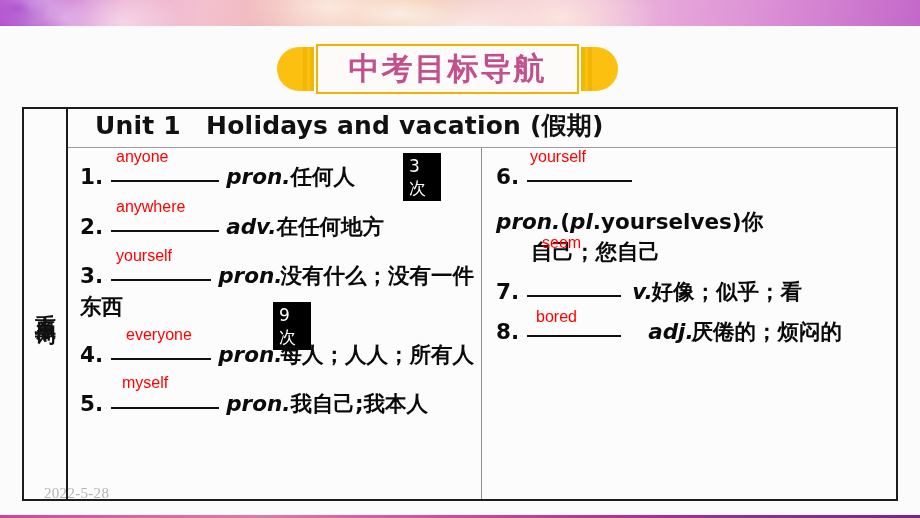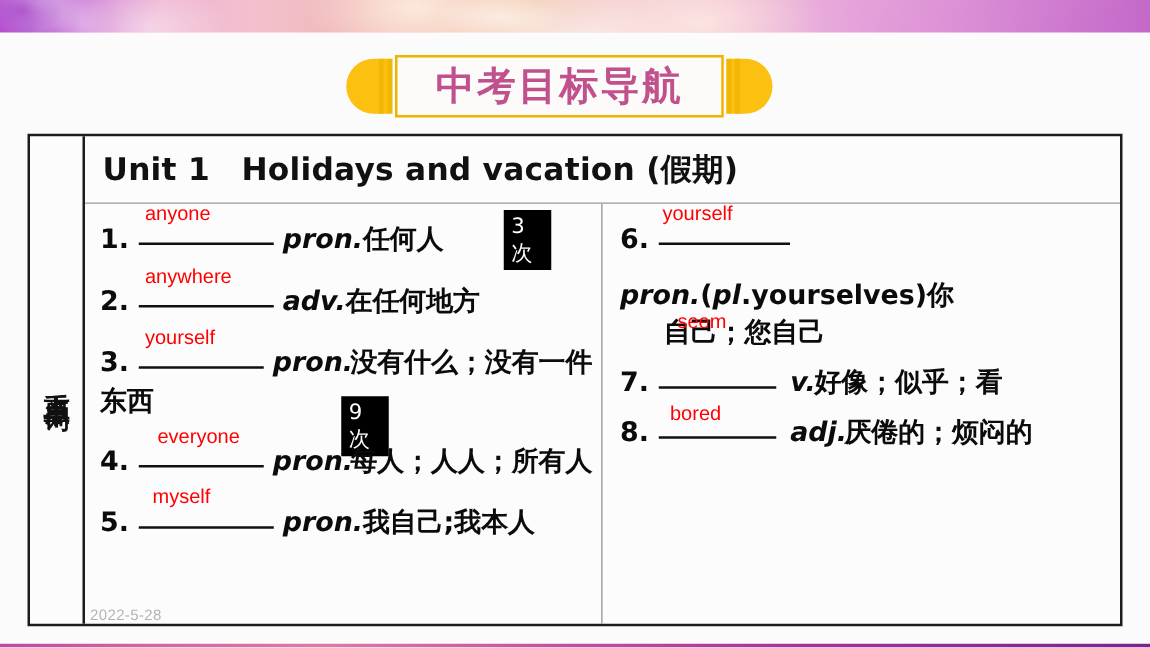--- a/index.html
+++ b/index.html
@@ -123,25 +123,24 @@
 
   #table-body {
     flex: 1;
     display: flex;
     flex-direction: column;
     min-width: 0;
   }
 
   
   #unit-row {
-    height: 54px;
+    height: 39px;
     border-bottom: 1px solid #9a9a9a;
     display: flex;
-    align-items: center;
-    padding-left: 14px;
+    padding-left: 27px;
     flex-shrink: 0;
   }
   #unit-title {
     font-size: 25px;
     font-weight: bold;
     color: #111;
     letter-spacing: .2px;
     font-family: "DejaVu Sans", sans-serif;
     white-space: nowrap;
   }
@@ -202,24 +201,24 @@
     text-align: left;
     padding: 2px 0 0 6px;
     font-family: "DejaVu Sans", sans-serif;
   }
   .count-badge .n { display: block; }
   .count-badge .ci { display: block; }
 
   
   #date-watermark {
     position: absolute;
-    left: 72px; top: 485px;
-    font-size: 12px;
+    left: 44px; top: 485px;
+    font-size: 15px;
     color: #b6b1b6;
-    font-family: Liberation Sans, sans-serif;
+    font-family: Liberation Serif, serif;
     letter-spacing: .3px;
   }
 
   
   #bottom-rule {
     position: absolute;
     left: 0; bottom: 0;
     width: 920px; height: 3px;
     background: linear-gradient(90deg,
       #c6469f 0%, #d5629f 12%, #dc7aa6 28%,
@@ -328,21 +327,21 @@
             <span>v.</span></span><span style="margin-left:-1px;">好像；似乎；看</span>
         </div>
 
         <div class="entry" style="margin-top:5px; padding-left:26px; position:relative;">
           <span class="answer" style="left:40px; top:-6px;">bored</span>
         </div>
 
         <div class="entry" style="margin-top:10px;">
           <span class="num">8.</span>
           <span class="blank" style="width:94px;"></span>
-          <span class="pos" style="margin-left:4px;">adj.</span><span style="margin-left:-2px;">厌倦的；烦闷的</span>
+          <span class="pos" style="margin-left:20px;">adj.</span><span style="margin-left:-2px;">厌倦的；烦闷的</span>
         </div>
 
       </div>
 
     </div>
   </div>
 </div>
 
 <div id="date-watermark">2022-5-28</div>
 <div id="bottom-rule"></div>

